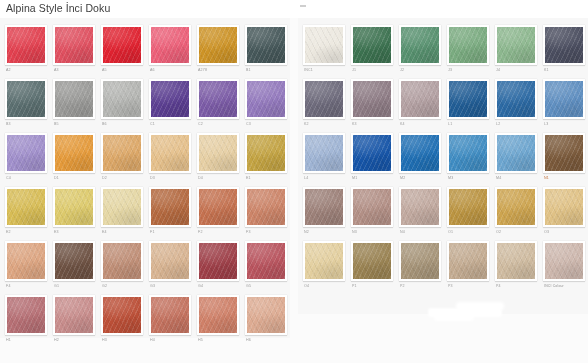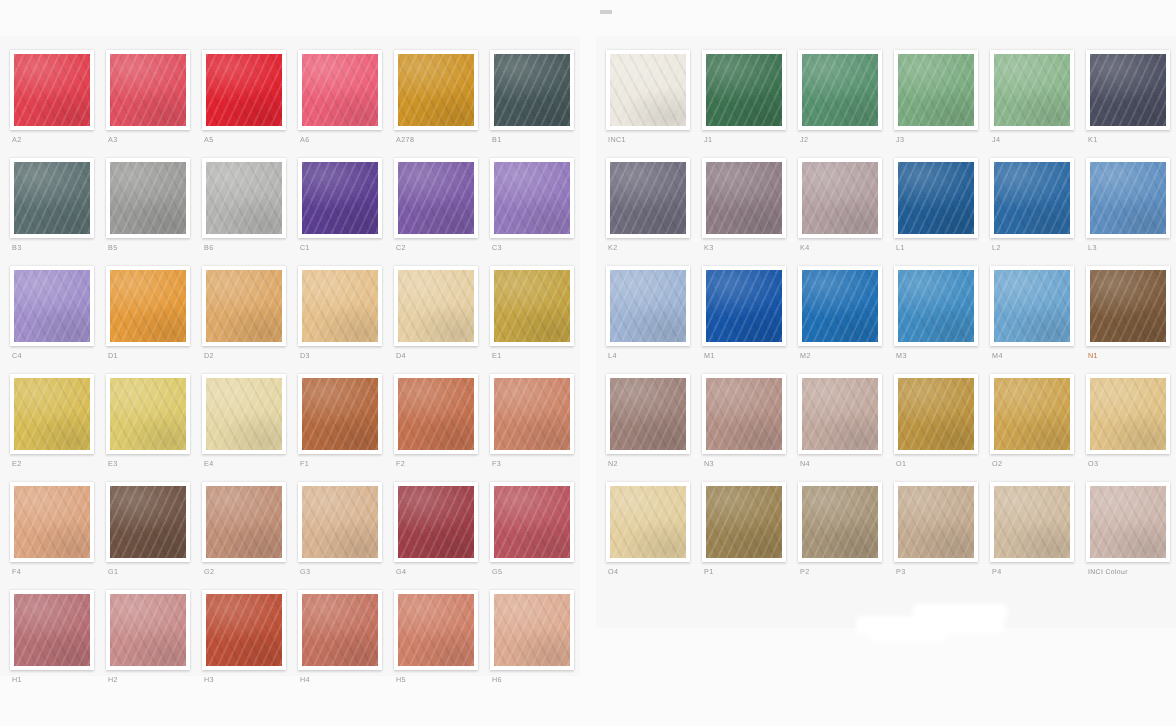--- a/index.html
+++ b/index.html
@@ -110,20 +110,23 @@
   #top-marker {
     position: absolute; left: 300px; top: 5px; width: 6px; height: 2px;
     background: #cfcfcf;
   }
 </style>
 </head>
 <body>
 
 <div id="app">
 
+  <div id="title-bar">
+    <div id="page-title">Alpina Style İnci Doku</div>
+  </div>
 
   <div id="top-marker"></div>
 
   <div class="panel" id="panel-left">
     <div class="panel-grid" id="grid-left">
         <div class="cell">
           <div class="card">
             <div class="chip" style="background: rgb(226, 64, 79);"></div>
           </div>
           <div class="code">A2</div>

